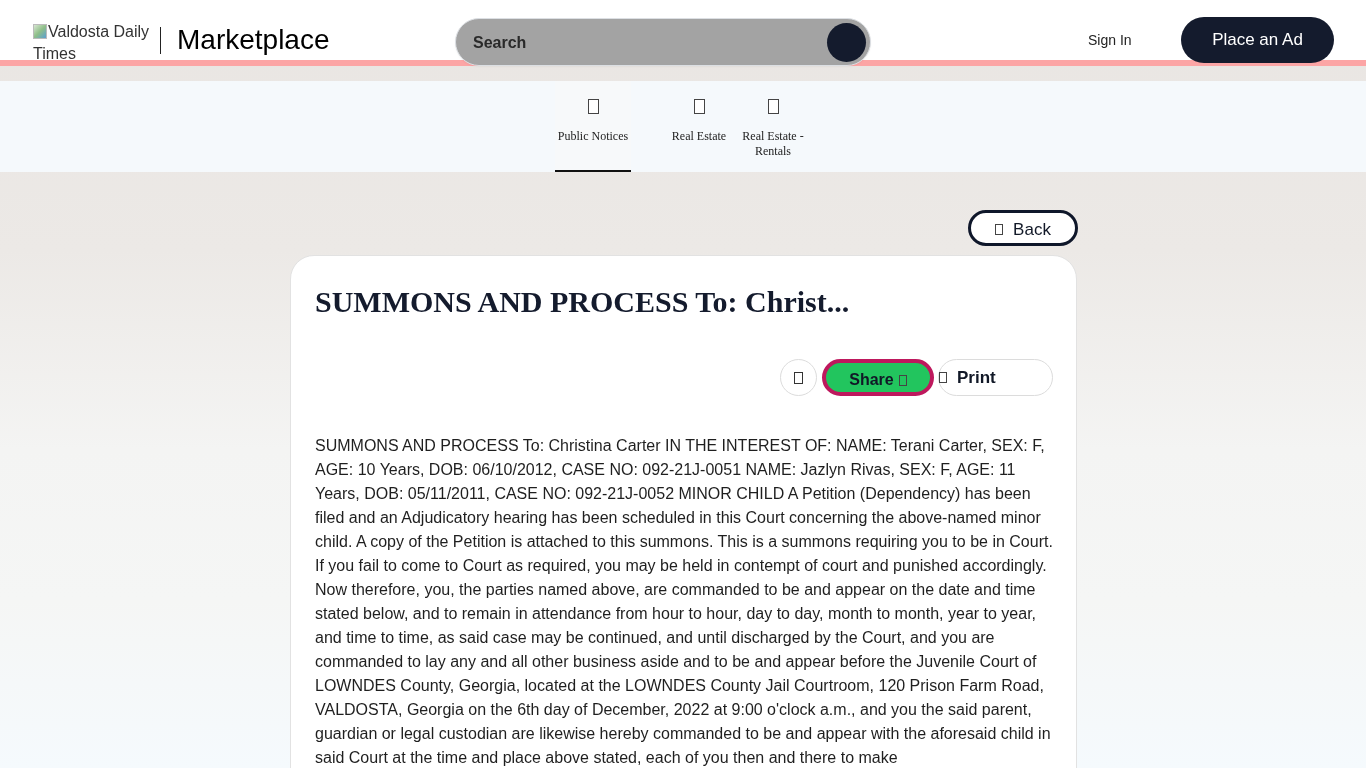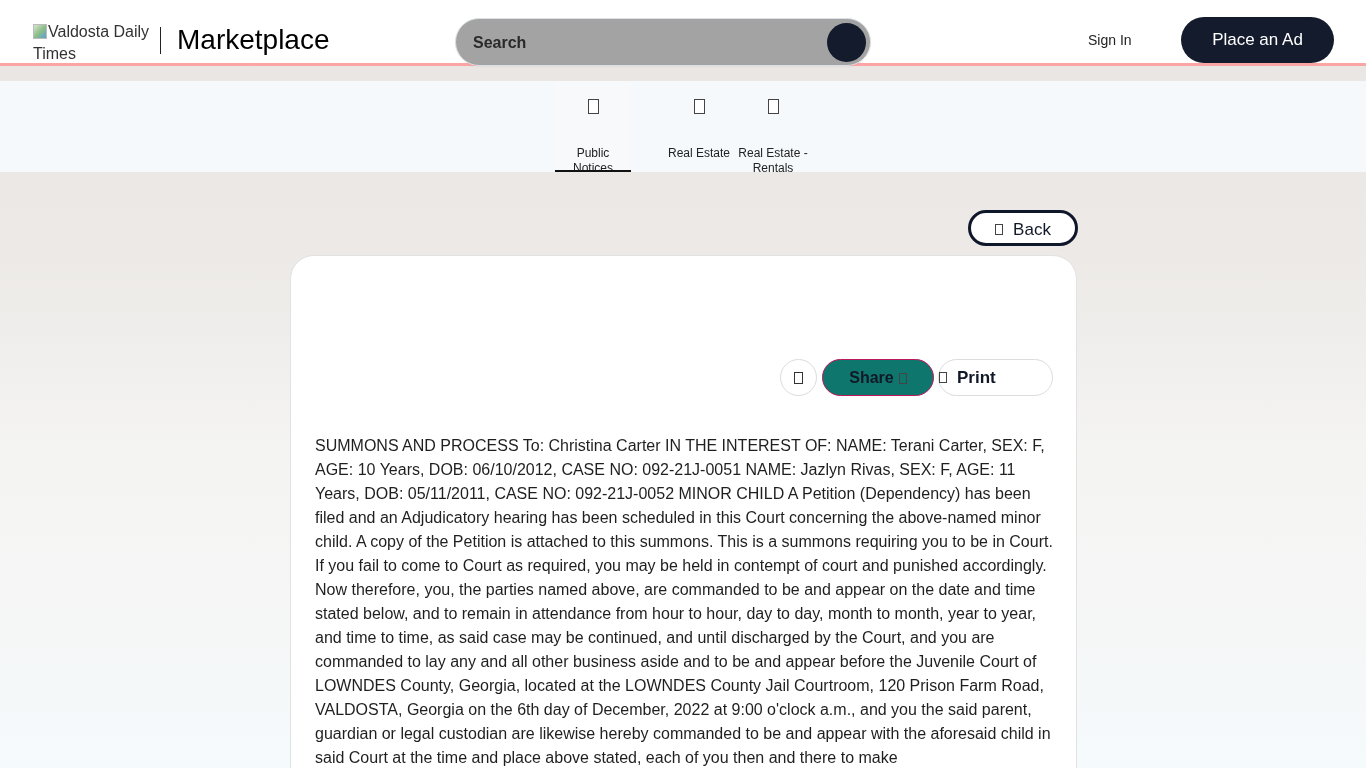--- a/index.html
+++ b/index.html
@@ -7,21 +7,21 @@
     body {
       font-family: "Liberation Sans", sans-serif;
       color: #111827;
       background: linear-gradient(180deg, #e9e5e2 0px, #ece9e6 250px, #f4f4f3 450px, #f5f6f5 600px, #f5fafd 768px);
       position: relative;
     }
     
     .header {
       position: absolute; left: 0; top: 0; width: 1366px; height: 66px;
       background: #ffffff;
-      border-bottom: 3px solid #fca5a5;
+      border-bottom: 6px solid #fca5a5;
     }
     .logo {
       position: absolute; left: 33px; top: 21px; width: 122px; height: 38px;
       font-size: 16px; line-height: 22px; color: #333; overflow: hidden;
     }
     .logo .broken-img {
       display: inline-block; width: 14px; height: 15px; vertical-align: -2px;
       background: linear-gradient(135deg, #d7e6d2 0%, #8fbf88 50%, #5a9fd0 100%);
       border: 1px solid #bbb; margin-right: 1px;
     }
@@ -60,21 +60,21 @@
       background: #f5f9fc;
     }
     .cat {
       position: absolute; top: 0; height: 91px; text-align: center;
       font-size: 12px; color: #222; line-height: 15px;
     }
     .cat .ico {
       display: block; margin: 18px auto 0; width: 11px; height: 15px;
       border: 1px solid #444; background: #fff;
     }
-    .cat .lbl { display: block; margin-top: 32px; }
+    .cat .lbl { display: block; margin-top: 15px; font-family: Liberation Serif, serif; }
     .cat.active { background: #f7f9fa; }
     .cat.active .underline {
       position: absolute; left: 0; bottom: 0; width: 100%; height: 2px; background: #111;
     }
     
     .back {
       position: absolute; left: 968px; top: 210px; width: 110px; height: 36px;
       border: 3px solid #0f172a; border-radius: 18px; background: #fff;
       font-size: 17px; font-weight: normal; color: #111827; line-height: 34px; text-align: center;
     }
@@ -94,21 +94,21 @@
     }
     .icon-btn {
       position: absolute; left: 489px; top: 103px; width: 37px; height: 37px;
       border: 1px solid #dcdcdc; border-radius: 50%; background: #fff;
     }
     .icon-btn .ico {
       position: absolute; left: 13px; top: 12px; width: 9px; height: 12px; border: 1px solid #333;
     }
     .share-btn {
       position: absolute; left: 531px; top: 103px; width: 112px; height: 37px;
-      border: 1px solid #be185d; border-radius: 19px; background: #0f766e;
+      border: 4px solid #be185d; border-radius: 19px; background: #22c55e;
       font-size: 16px; font-weight: bold; line-height: 33px; text-align: center; color: #111827;
     }
     .share-btn .ico {
       display: inline-block; width: 8px; height: 11px; border: 1px solid #444;
       vertical-align: -1px; margin-left: 5px;
     }
     .print-btn {
       position: absolute; left: 647px; top: 103px; width: 115px; height: 37px;
       border: 1px solid #dcdcdc; border-radius: 19px; background: #fff;
       font-size: 17px; font-weight: bold; line-height: 35px; text-align: left; color: #111827;
@@ -157,20 +157,21 @@
     <span class="ico"></span>
     <span class="lbl">Real Estate - Rentals</span>
   </a>
 </nav>
 
 <button class="back">
   <span class="ico"></span><span>Back</span>
 </button>
 
 <article class="card">
+  <h1 class="title">SUMMONS AND PROCESS To: Christ...</h1>
 
   <button class="icon-btn">
     <span class="ico"></span>
   </button>
   <button class="share-btn">
     <span>Share</span><span class="ico"></span>
   </button>
   <button class="print-btn">
     <span class="ico"></span><span>Print</span>
   </button>

